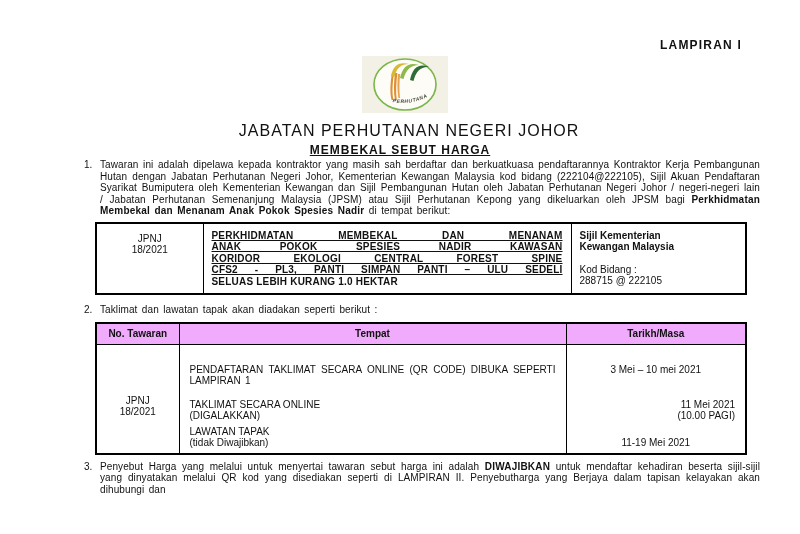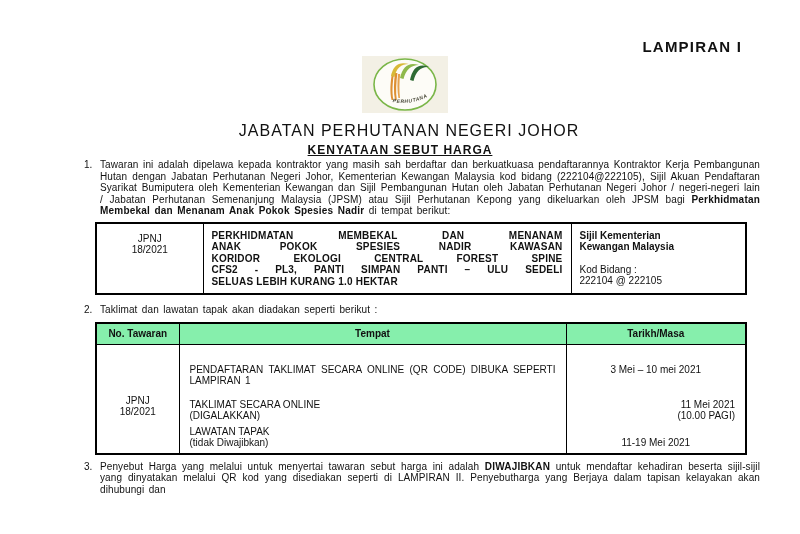--- a/index.html
+++ b/index.html
@@ -6,21 +6,21 @@
   html,body { background:#ffffff; }
   body {
     width:800px; height:534px;
     font-family:"Liberation Sans", sans-serif;
     color:#111; position:relative; overflow:hidden;
   }
   .page { position:relative; width:800px; height:534px; background:#fff; }
 
   .lampiran {
     position:absolute; top:38px; right:58px;
-    font-size:15px; font-weight:bold; letter-spacing:1.2px;
+    font-size:12px; font-weight:bold; letter-spacing:1.2px;
   }
 
   .logo-wrap { position:absolute; top:56px; left:362px; width:86px; height:57px; }
 
   .doc-title {
     position:absolute; top:122px; left:9px; width:100%;
     text-align:center; font-size:16px; font-weight:normal; letter-spacing:1px;
   }
   .doc-subtitle {
     position:absolute; top:143px; left:0; width:100%;
@@ -40,29 +40,29 @@
 
   table { border-collapse:collapse; table-layout:fixed; margin-left:11px; width:650px; }
   table, th, td { border:1px solid #000; }
   table { border-width:2px; }
   th, td { font-size:10px; line-height:11.5px; vertical-align:top; }
 
   .t1 { margin-top:5px; }
   .t1 th { background:#c1c1c1; font-weight:bold; text-align:center; padding:3px 4px; white-space:pre-line; }
   .t1 td { padding:6px 8px; }
   .t1 .cell-nombor { text-align:center; white-space:pre-line; padding-top:9px; }
-  .t1 .cell-tajuk .jl { font-weight:bold; text-align:justify; text-align-last:justify; letter-spacing:0.2px; }
+  .t1 .cell-tajuk .jl { font-weight:bold; text-align:justify; text-align-last:justify; letter-spacing:0.2px;text-decoration:underline; }
   .t1 .cell-tajuk .ll { font-weight:bold; letter-spacing:0.2px; }
   .t1 .kel-bold { font-weight:bold; white-space:pre-line; }
   .t1 .kel-kod { margin-top:11px; white-space:pre-line; }
 
   .p2 { margin-top:9px; }
 
   .t2 { margin-top:6px; }
-  .t2 th { background:#86efac; font-weight:bold; text-align:center; padding:4px 4px; }
+  .t2 th { background:#f0abfc; font-weight:bold; text-align:center; padding:4px 4px; }
   .t2 td { padding:19px 10px 4px 10px; }
   .t2 .cell-no { text-align:center; white-space:pre-line; vertical-align:middle; }
   .t2 .blk1 { min-height:35px; text-align:justify; word-spacing:1.5px; }
   .t2 .blk2 { min-height:27px; white-space:pre-line; }
   .t2 .blk3 { min-height:23px; white-space:pre-line; }
   .t2 .d1 { min-height:35px; text-align:center; }
   .t2 .d2 { min-height:27px; text-align:right; white-space:pre-line; }
   .t2 .d3 { min-height:23px; display:flex; align-items:flex-end; justify-content:center; }
 
   .p3 { margin-top:6px; }
@@ -88,21 +88,21 @@
       <path d="M48,24 Q52,5 67,11 Q55,10 51.5,25 Z" fill="#2f6b34"></path>
       <path id="arcText" d="M21,43 Q43,52 65,41" fill="none"></path>
       <text font-size="5" font-style="italic" font-weight="bold" fill="#4a4a3a" letter-spacing="0.6">
         <textPath href="#arcText" startOffset="10">PERHUTANAN</textPath>
       </text>
     </svg>
   </div>
 
   <div class="doc-title">JABATAN PERHUTANAN NEGERI JOHOR</div>
   <div class="doc-subtitle">
-    <span>KENYATAAN SEBUT HARGA</span>
+    <span>MEMBEKAL SEBUT HARGA</span>
   </div>
 
   <div class="content">
 
     <div class="para">
       <div class="num">1.</div>
       <div class="ptext"><span>Tawaran ini adalah dipelawa kepada kontraktor yang masih sah berdaftar dan berkuatkuasa pendaftarannya Kontraktor Kerja Pembangunan Hutan dengan Jabatan Perhutanan Negeri Johor, Kementerian Kewangan Malaysia kod bidang (222104@222105), Sijil Akuan Pendaftaran Syarikat Bumiputera oleh Kementerian Kewangan dan Sijil Pembangunan Hutan oleh Jabatan Perhutanan Negeri Johor / negeri-negeri lain / Jabatan Perhutanan Semenanjung Malaysia (JPSM) atau Sijil Perhutanan Kepong yang dikeluarkan oleh JPSM bagi </span><b>Perkhidmatan Membekal dan Menanam Anak Pokok Spesies Nadir</b><span> di tempat berikut:</span></div>
     </div>
 
     <table class="t1">
@@ -119,21 +119,21 @@
           <div class="jl">PERKHIDMATAN MEMBEKAL DAN MENANAM</div>
           <div class="jl">ANAK POKOK SPESIES NADIR KAWASAN</div>
           <div class="jl">KORIDOR EKOLOGI CENTRAL FOREST SPINE</div>
           <div class="jl">CFS2 - PL3, PANTI SIMPAN PANTI – ULU SEDELI</div>
           <div class="ll">SELUAS LEBIH KURANG 1.0 HEKTAR</div>
         </td>
         <td>
           <div class="kel-bold">Sijil Kementerian
 Kewangan Malaysia</div>
           <div class="kel-kod">Kod Bidang :
-222104 @ 222105</div>
+288715 @ 222105</div>
         </td>
       </tr>
     </tbody>
       </table>
 
     <div class="para p2">
       <div class="num">2.</div>
       <div class="ptext">Taklimat dan lawatan tapak akan diadakan seperti berikut :</div>
     </div>
 

